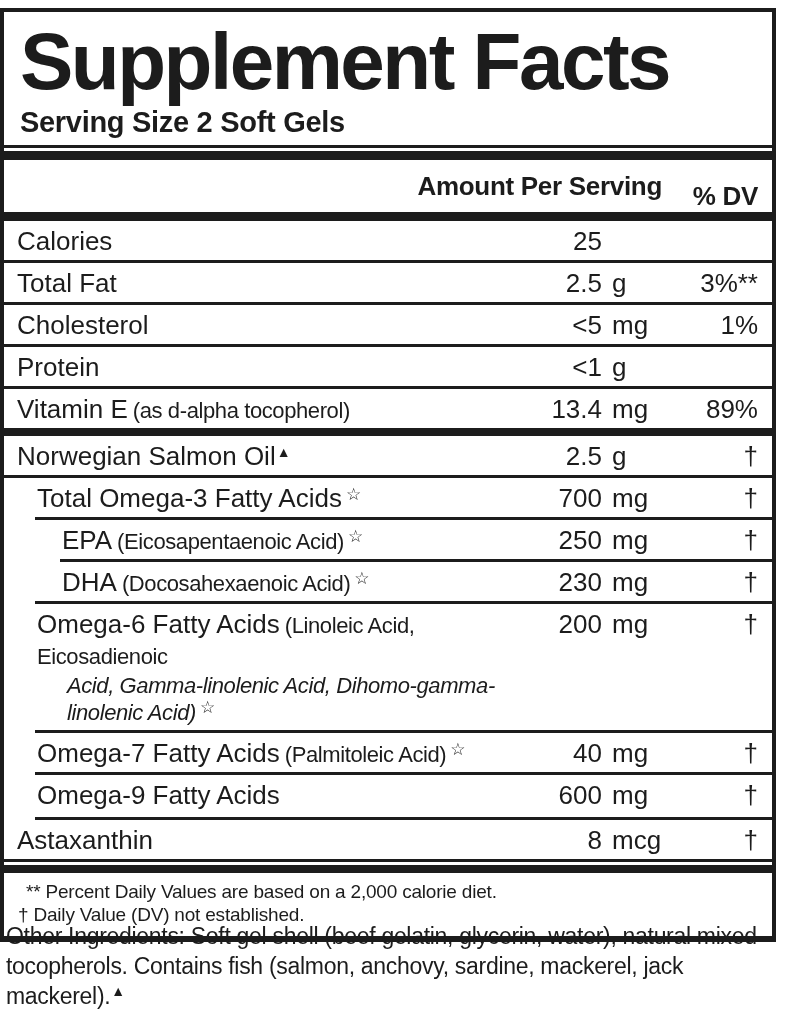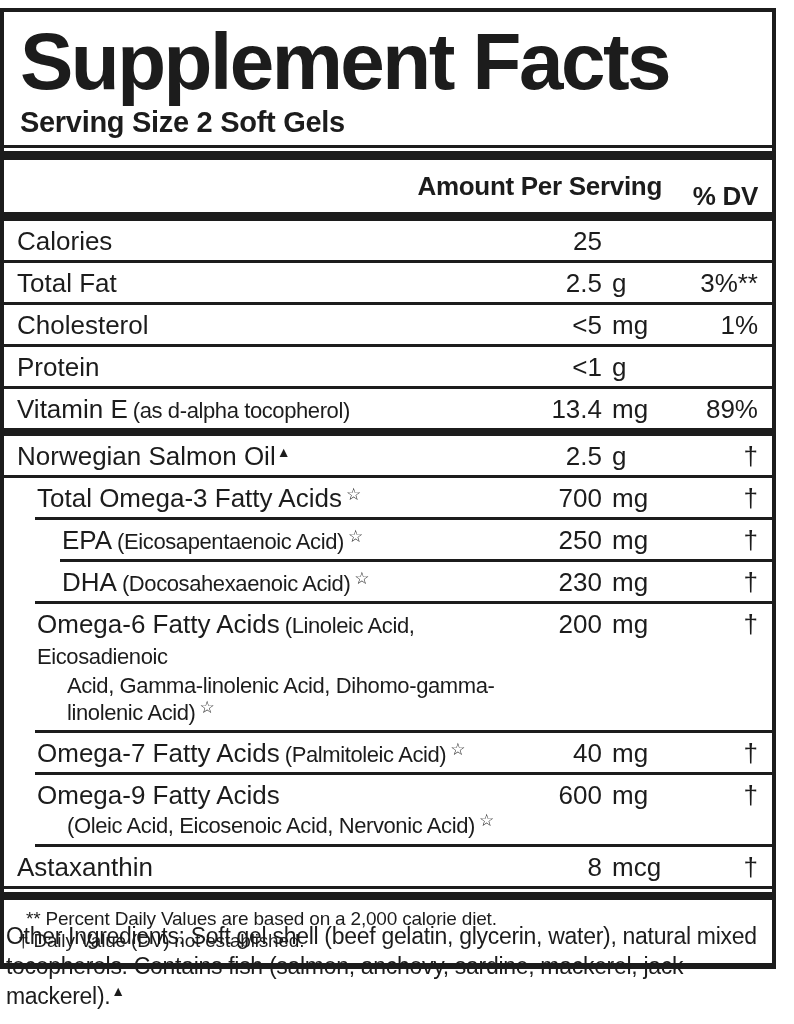--- a/index.html
+++ b/index.html
@@ -39,21 +39,21 @@
   }
   .row.h1{min-height:39px;}
   .row .name{flex:1;}
   .row .amt{width:90px;text-align:right;white-space:nowrap;flex:none;}
   .row .unit{width:56px;padding-left:10px;text-align:left;flex:none;}
   .row .dv{width:90px;padding-right:14px;text-align:right;flex:none;}
   .ind0 .name{padding-left:13px;}
   .ind1 .name{padding-left:33px;}
   .ind2 .name{padding-left:58px;}
   .small{font-size:22px;margin-left:5px;letter-spacing:-0.4px;}
-  .line2{font-size:22px;margin-left:30px;letter-spacing:-0.4px;padding-top:2px;padding-bottom:4px;}
+  .line2{font-size:22px;margin-left:30px;letter-spacing:-0.4px;padding-top:2px;padding-bottom:4px;font-style:italic;}
   .sup{font-size:17px;position:relative;top:-7px;margin-left:4px;}
   .sup-tri{font-size:14px;position:relative;top:-8px;margin-left:1px;}
   .footnotes{padding:8px 14px 10px 14px;font-size:19px;line-height:1.18;letter-spacing:-0.2px;}
   .fn1{padding-left:8px;}
   .below{position:absolute;left:6px;top:922px;width:782px;}
   .other-ing{font-size:23px;line-height:1.3;letter-spacing:-0.3px;}
   .reported-row{display:flex;align-items:flex-end;justify-content:space-between;margin-top:10px;}
   .reported{font-size:27px;}
   .rep-star{font-size:18px;position:relative;top:-8px;margin-right:1px;}
 </style>
@@ -166,21 +166,20 @@
     <div class="name"><span>Omega-7 Fatty Acids</span><span class="small">(Palmitoleic Acid)</span><span class="sup">☆</span></div>
     <div class="amt">40</div>
     <div class="unit">mg</div>
     <div class="dv">†</div>
   </div>
   <div class="sep ml-1"></div>
 
   <div class="row ind1">
     <div class="name">
       <div><span>Omega-9 Fatty Acids</span></div>
-      <div class="line2"><span>(Oleic Acid, Eicosenoic Acid, Nervonic Acid)</span><span class="sup">☆</span></div>
     </div>
     <div class="amt">600</div>
     <div class="unit">mg</div>
     <div class="dv">†</div>
   </div>
   <div class="sep ml-1"></div>
 
   <div class="row ind0 h1">
     <div class="name"><span>Astaxanthin</span></div>
     <div class="amt">8</div>

